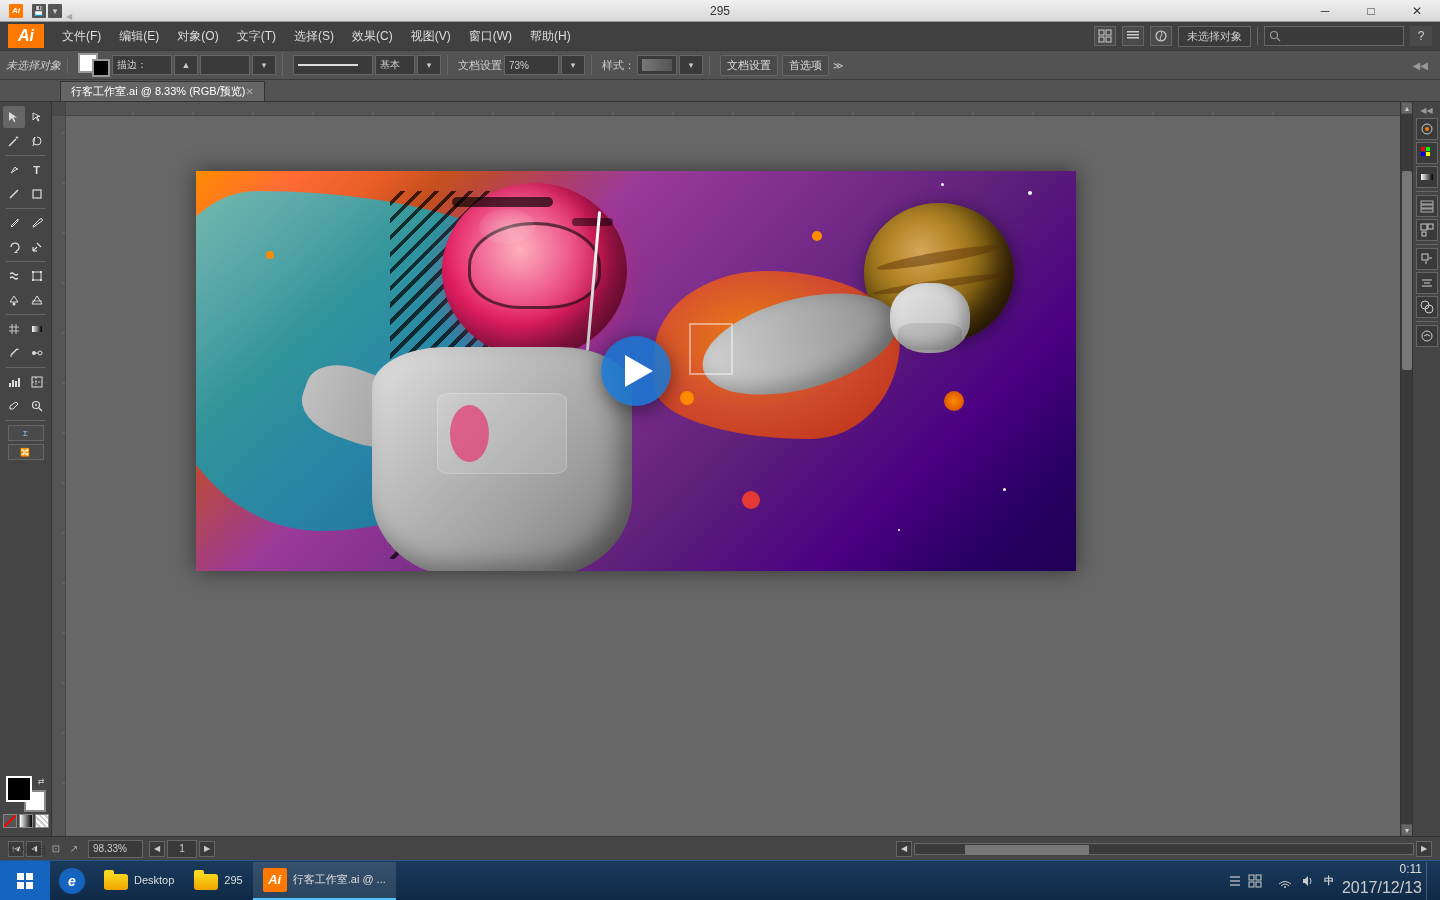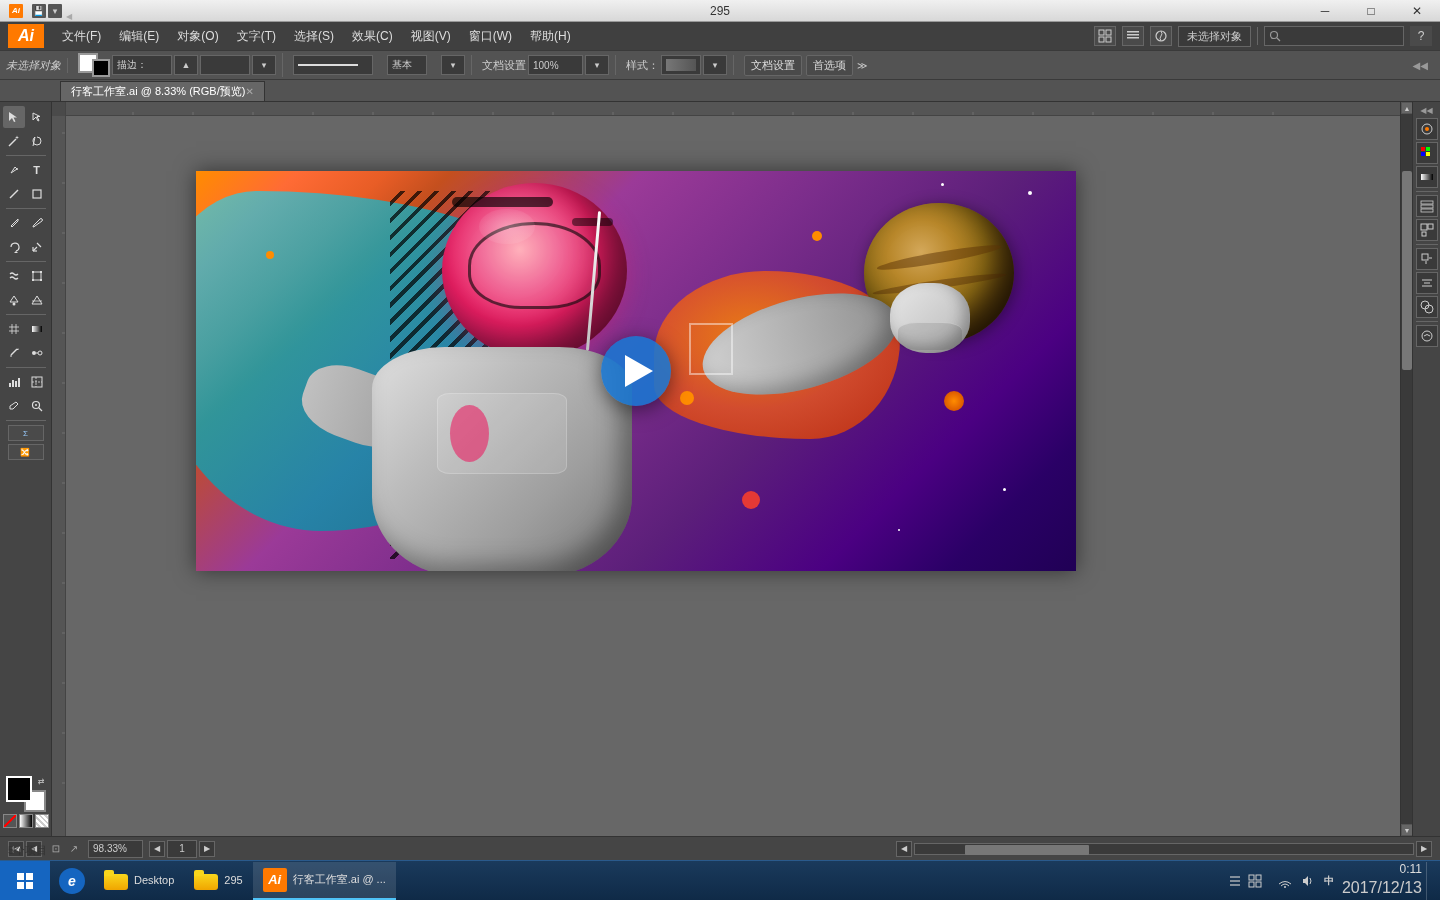--- a/index.html
+++ b/index.html
@@ -214,33 +214,33 @@
         </div>
       <div style="background:#3a3a3a; border:1px solid #666; width:50px; height:20px; display:flex; align-items:center; padding:0 4px;">
           <span style="color:#ccc; font-size:10px;"></span>
         </div>
       <div style="background:#3a3a3a; border:1px solid #666; width:24px; height:20px; display:flex; align-items:center; justify-content:center; cursor:pointer;">
           <span style="color:#ccc; font-size:9px;">▾</span>
         </div>
     </div>
   </div>
 
-  <div style="display:flex; align-items:center; gap:14px; padding:0 6px; border-right:1px solid #666;">
+  <div style="display:flex; align-items:center; gap:2px; padding:0 6px; border-right:1px solid #666;">
     <div style="background:#3a3a3a; border:1px solid #666; width:80px; height:20px; display:flex; align-items:center; padding:0 4px;">
       <div style="width:60px; height:2px; background:#ddd;"></div>
     </div>
     <div style="background:#3a3a3a; border:1px solid #666; width:40px; height:20px; display:flex; align-items:center; padding:0 4px; color:#ccc; font-size:10px; cursor:pointer;">基本</div>
     <div style="background:#3a3a3a; border:1px solid #666; width:24px; height:20px; display:flex; align-items:center; justify-content:center; cursor:pointer;">
         <span style="color:#ccc; font-size:9px;">▾</span>
       </div>
   </div>
 
   <div style="display:flex; align-items:center; gap:2px; padding:0 6px; border-right:1px solid #666;">
     <span style="color:#ccc; font-size:11px;">文档设置</span>
-    <div style="background:#3a3a3a; border:1px solid #666; width:55px; height:20px; display:flex; align-items:center; padding:0 4px; color:#ccc; font-size:10px;">100%</div>
+    <div style="background:#3a3a3a; border:1px solid #666; width:55px; height:20px; display:flex; align-items:center; padding:0 4px; color:#ccc; font-size:10px;">73%</div>
     <div style="background:#3a3a3a; border:1px solid #666; width:24px; height:20px; display:flex; align-items:center; justify-content:center; cursor:pointer;">
         <span style="color:#ccc; font-size:9px;">▾</span>
       </div>
   </div>
 
   <div style="display:flex; align-items:center; gap:2px; padding:0 6px; border-right:1px solid #666;">
     <span style="color:#ccc; font-size:11px;">样式：</span>
     <div style="background:#3a3a3a; border:1px solid #666; width:40px; height:20px; display:flex; align-items:center; padding:0 4px;">
         <div style="width:30px; height:12px; background:linear-gradient(to right,#777,#555);"></div>
       </div>

